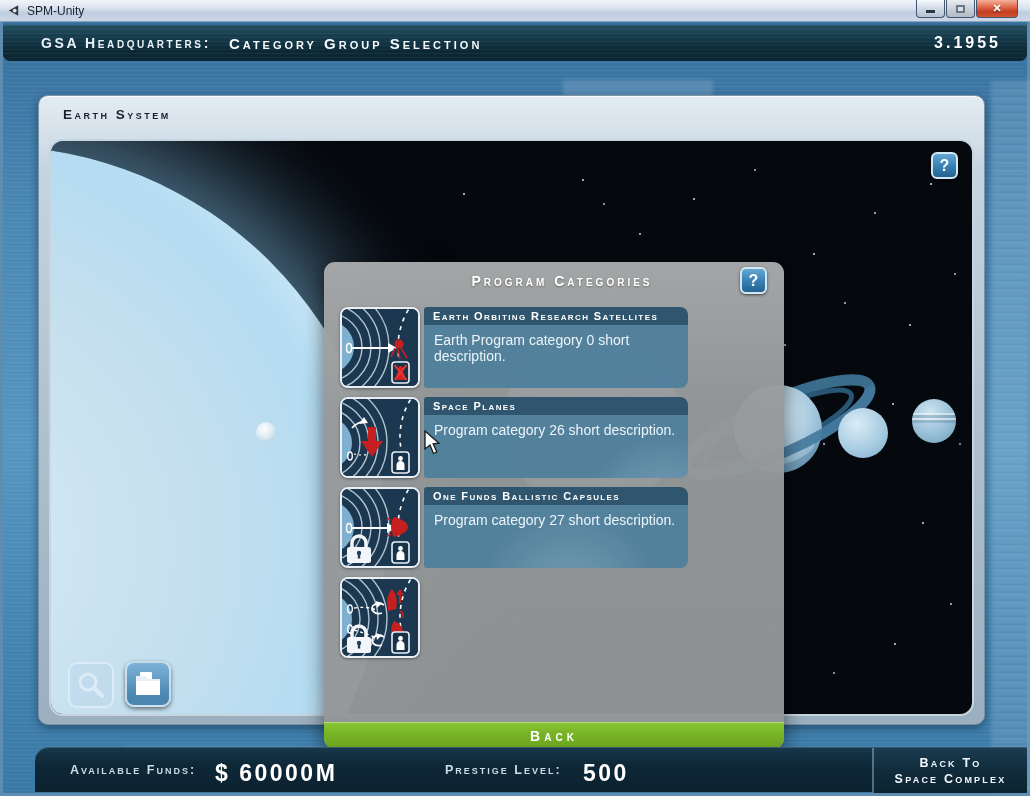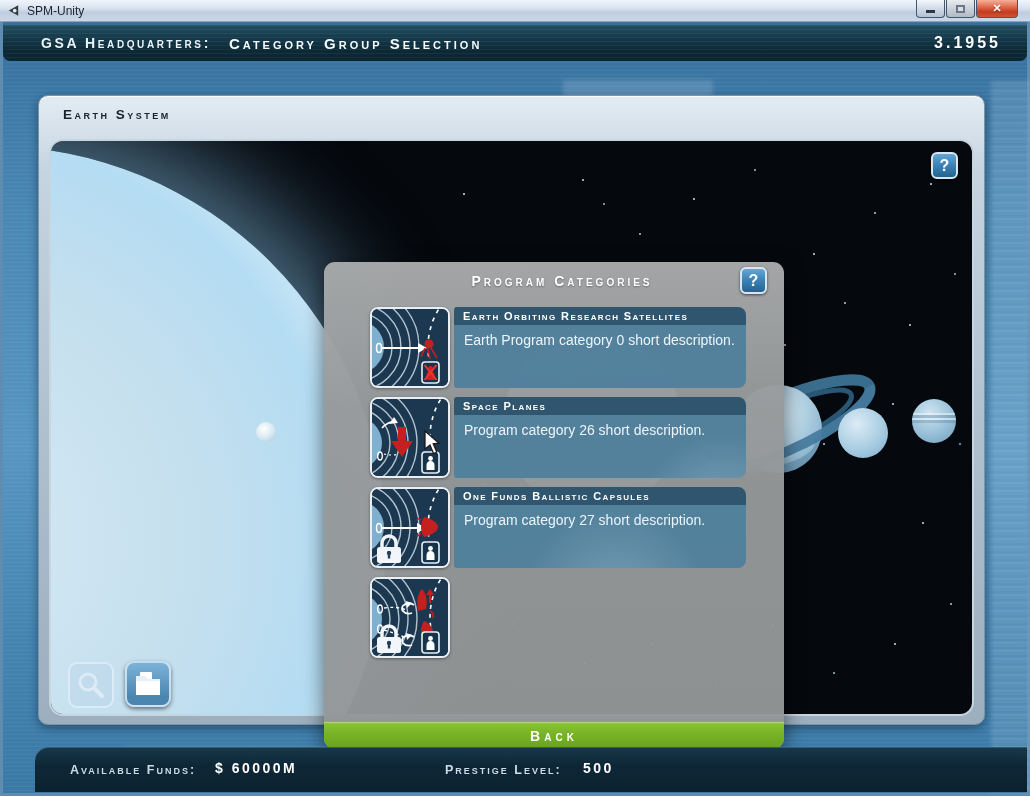--- a/index.html
+++ b/index.html
@@ -88,21 +88,21 @@
   .tool-folder { left:74px; top:520px; background:linear-gradient(180deg,#7cb2d8,#4a86b0 80%);
     box-shadow:0 2px 4px rgba(0,0,0,.5); }
 
   
   .dialog { position:absolute; left:285px; top:166px; width:460px; height:487px; border-radius:11px;
     background:linear-gradient(180deg, rgba(168,170,171,.97), rgba(150,153,154,.97) 30%, rgba(147,150,151,.96));
     box-shadow:0 5px 20px rgba(0,0,0,.55); z-index:5; }
   .dialog-title { position:absolute; left:0; right:0; top:11px; text-align:center; color:#ffffff;
     font-size:14px; font-weight:bold; letter-spacing:3px; font-variant:small-caps;
     text-shadow:0 1px 2px rgba(0,0,0,.35);padding-left:16px; }
-  .cat-row { position:absolute; left:46px; width:376px; height:81px; display:flex; cursor:pointer; }
+  .cat-row { position:absolute; left:16px; width:348px; height:81px; display:flex; cursor:pointer; }
   .r1{top:45px} .r2{top:135px} .r3{top:225px} .r4{top:315px}
   .tile { width:80px; height:81px; border:2px solid #e9eff5; border-radius:8px; overflow:hidden;
     background:#1c3850; flex:0 0 80px; box-shadow:0 1px 3px rgba(0,0,0,.4); }
   .tile svg { display:block; width:76px; height:77px; }
   .cat-text { margin-left:4px; width:316px; display:flex; flex-direction:column; }
   .cat-title { height:18px; background:#2f566e; border-radius:3px 8px 0 0; color:#fff;
     font-size:11px; font-weight:bold; letter-spacing:1.4px; font-variant:small-caps;
     display:flex; align-items:center; padding-left:9px; }
   .cat-body { flex:1; background:rgba(77,127,156,.92); border-radius:0 0 8px 3px;
     color:#ecf4f9; font-size:14px; padding:7px 10px; }
@@ -125,21 +125,21 @@
   .hdr-screen { margin-left:18px; color:#f6fbfe; font-size:15px; font-weight:bold;
     letter-spacing:3px; font-variant:small-caps; }
   .hdr-date { position:absolute; right:26px; color:#fff; font-size:16px; font-weight:bold; letter-spacing:3px; }
 
   
   .statusbar { position:absolute; left:35px; top:747px; width:992px; height:45px;
     background:linear-gradient(180deg,#17374a 0%,#0e2736 40%,#0b2130 100%);
     border-radius:14px 0 0 0; border-top:1px solid #35586d; z-index:10; }
   .sb-label { position:absolute; top:15px; color:#ccdbe6; font-size:12.5px; font-weight:bold;
     letter-spacing:2px; font-variant:small-caps; }
-  .sb-value { position:absolute; top:12px; color:#ffffff; font-size:14px; font-weight:bold; letter-spacing:2.5px; }
+  .sb-value { position:absolute; top:12px; color:#ffffff; font-size:23px; font-weight:bold; letter-spacing:2.5px; }
   .funds-label{ left:35px; } .funds-value{ left:180px; }
   .prestige-label{ left:410px; } .prestige-value{ left:548px; }
   .sb-back { position:absolute; right:0; top:0; width:155px; height:45px; cursor:pointer;
     border-left:2px solid rgba(130,170,195,.55); background:linear-gradient(180deg,#1a3c50 0%,#102b3b 50%,#0d2432 100%);
     display:flex; flex-direction:column; align-items:center; justify-content:center; }
   .sb-back div { color:#f2f8fc; font-size:12.5px; font-weight:bold; letter-spacing:2.2px;
     font-variant:small-caps; line-height:16px; }
 
   .cursor { position:absolute; left:424px; top:430px; z-index:40; }
 </style>
@@ -380,19 +380,23 @@
 
       <button class="back-btn">Back</button>
     </div>
   </div>
 
   <div class="statusbar">
     <span class="sb-label funds-label">Available Funds:</span>
     <span class="sb-value funds-value">$ 60000M</span>
     <span class="sb-label prestige-label">Prestige Level:</span>
     <span class="sb-value prestige-value">500</span>
+    <div class="sb-back">
+      <div>Back To</div>
+      <div>Space Complex</div>
+    </div>
   </div>
 
   <svg class="cursor" width="18" height="26" viewBox="0 0 18 26">
     <path d="M1 1 L1 19 L6 15 L9.5 23.5 L12.8 22 L9.2 13.8 L15 13.2 Z" fill="#ffffff" stroke="#1a1a1a" stroke-width="1.3"></path>
   </svg>
 
 </div>
 
 </body></html>

